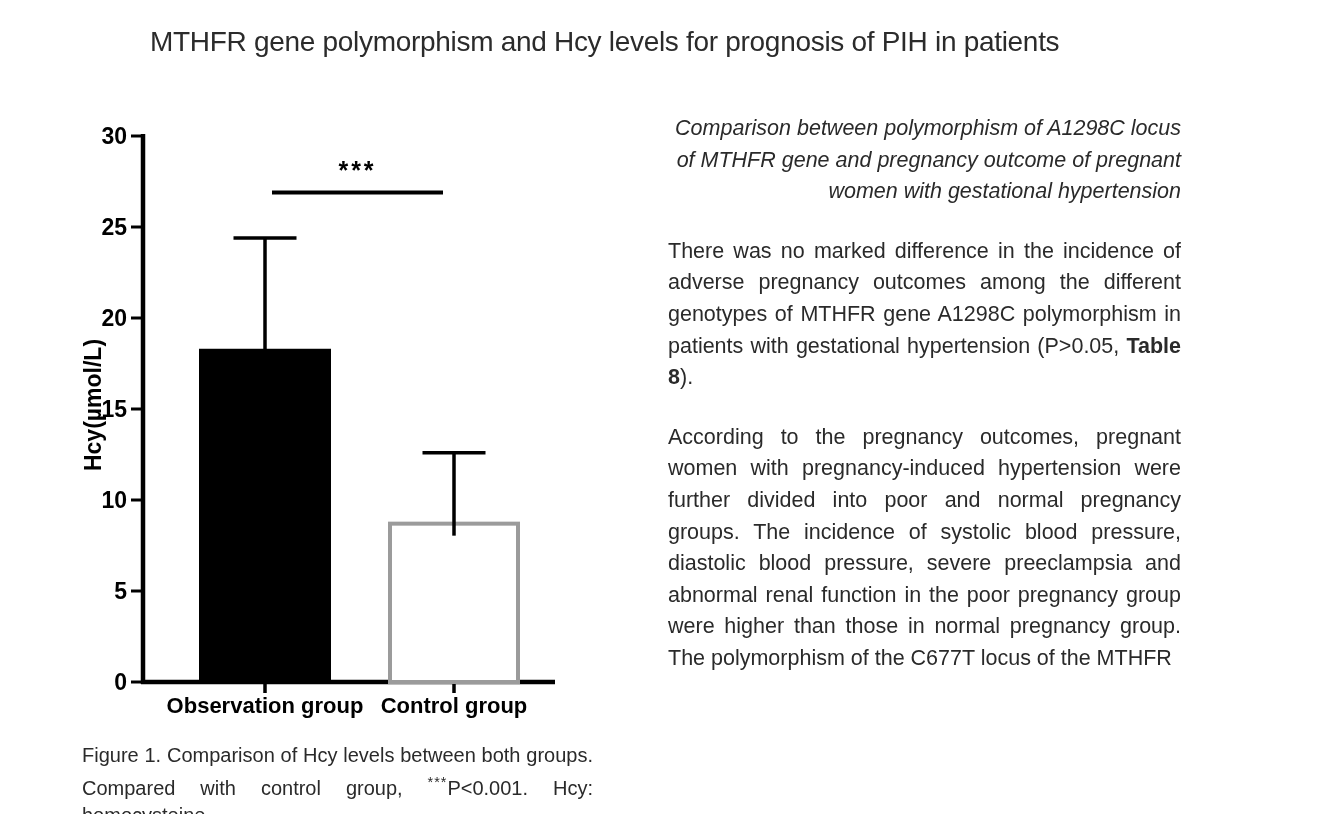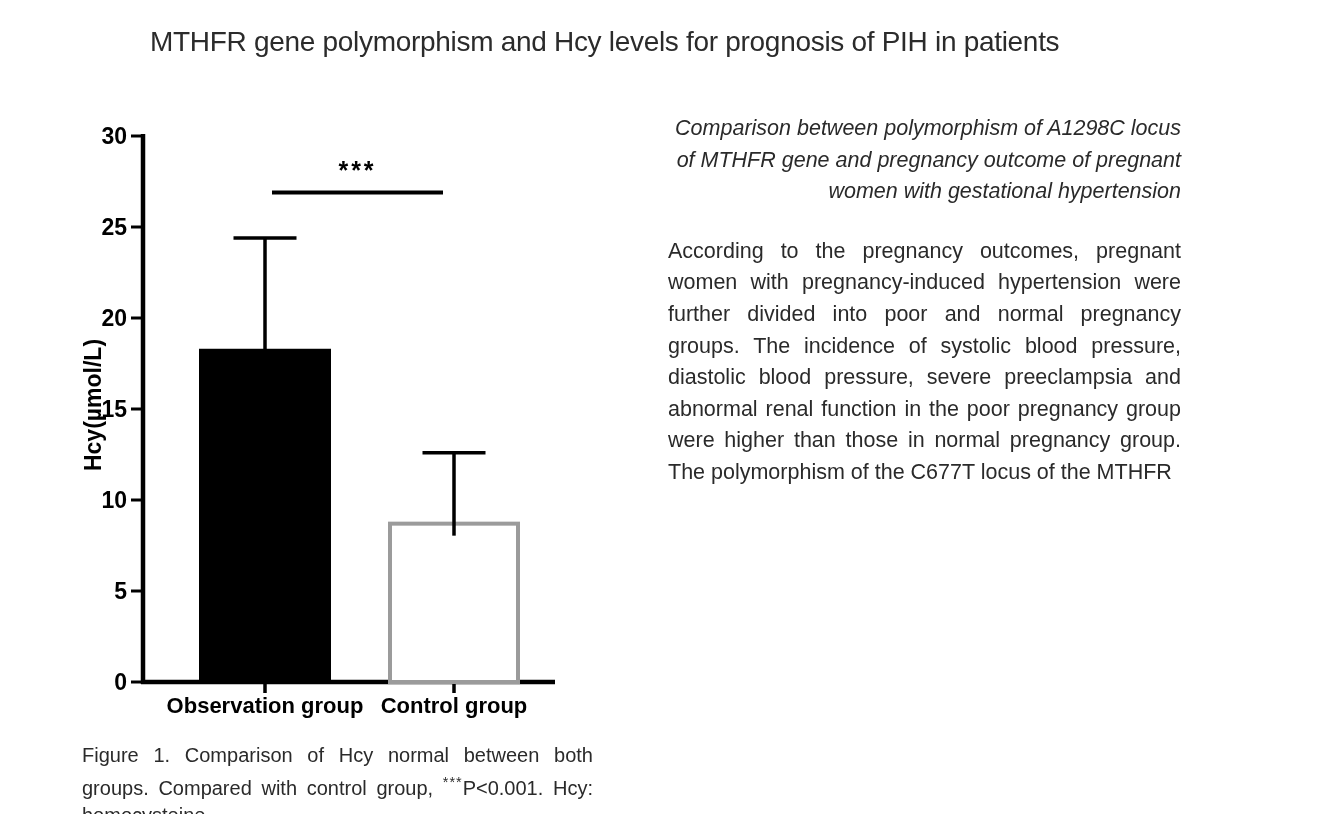--- a/index.html
+++ b/index.html
@@ -101,21 +101,22 @@
         <line x1="347.5" y1="357.68" x2="410.5" y2="357.68" stroke="#000000" stroke-width="3.5"></line>
         <line x1="379" y1="589" x2="379" y2="598" stroke="#000000" stroke-width="3.5"></line>
         <text x="379" y="618" text-anchor="middle" font-size="22" font-weight="bold" fill="#000000">Control group</text>
         <line x1="197" y1="97.42000000000007" x2="368" y2="97.42000000000007" stroke="#000000" stroke-width="4"></line>
         <text x="282.5" y="84" text-anchor="middle" font-size="25" font-weight="bold" letter-spacing="3" fill="#000000">***</text>
         <text x="26" y="310" text-anchor="middle" font-size="23" font-weight="bold" fill="#000000" transform="rotate(-90 26 310)">Hcy(µmol/L)</text>
       </svg>
   </div>
 
   <div class="figure-caption">
-    <span class="fig-label">Figure 1.</span><span> Comparison of Hcy normal between both groups. Compared with control group, </span><span class="sig-sup">***</span><span>P&lt;0.001. Hcy: homocysteine.</span>
+    <span class="fig-label">Figure 1.</span><span> Comparison of Hcy levels between both groups. Compared with control group, </span><span class="sig-sup">***</span><span>P&lt;0.001. Hcy: homocysteine.</span>
   </div>
 
   <div class="right-col">
     <p class="sec-heading">Comparison between polymorphism of A1298C locus of MTHFR gene and pregnancy outcome of pregnant women with gestational hypertension</p>
+    <p class="body-para"><span>There was no marked difference in the incidence of adverse pregnancy outcomes among the different genotypes of MTHFR gene A1298C polymorphism in patients with gestational hypertension (P&gt;0.05, </span><span class="bold">Table 8</span><span>).</span></p>
     <p class="body-para">According to the pregnancy outcomes, pregnant women with pregnancy-induced hypertension were further divided into poor and normal pregnancy groups. The incidence of systolic blood pressure, diastolic blood pressure, severe preeclampsia and abnormal renal function in the poor pregnancy group were higher than those in normal pregnancy group. The polymorphism of the C677T locus of the MTHFR</p>
   </div>
 
 </div>
 
 </body></html>

